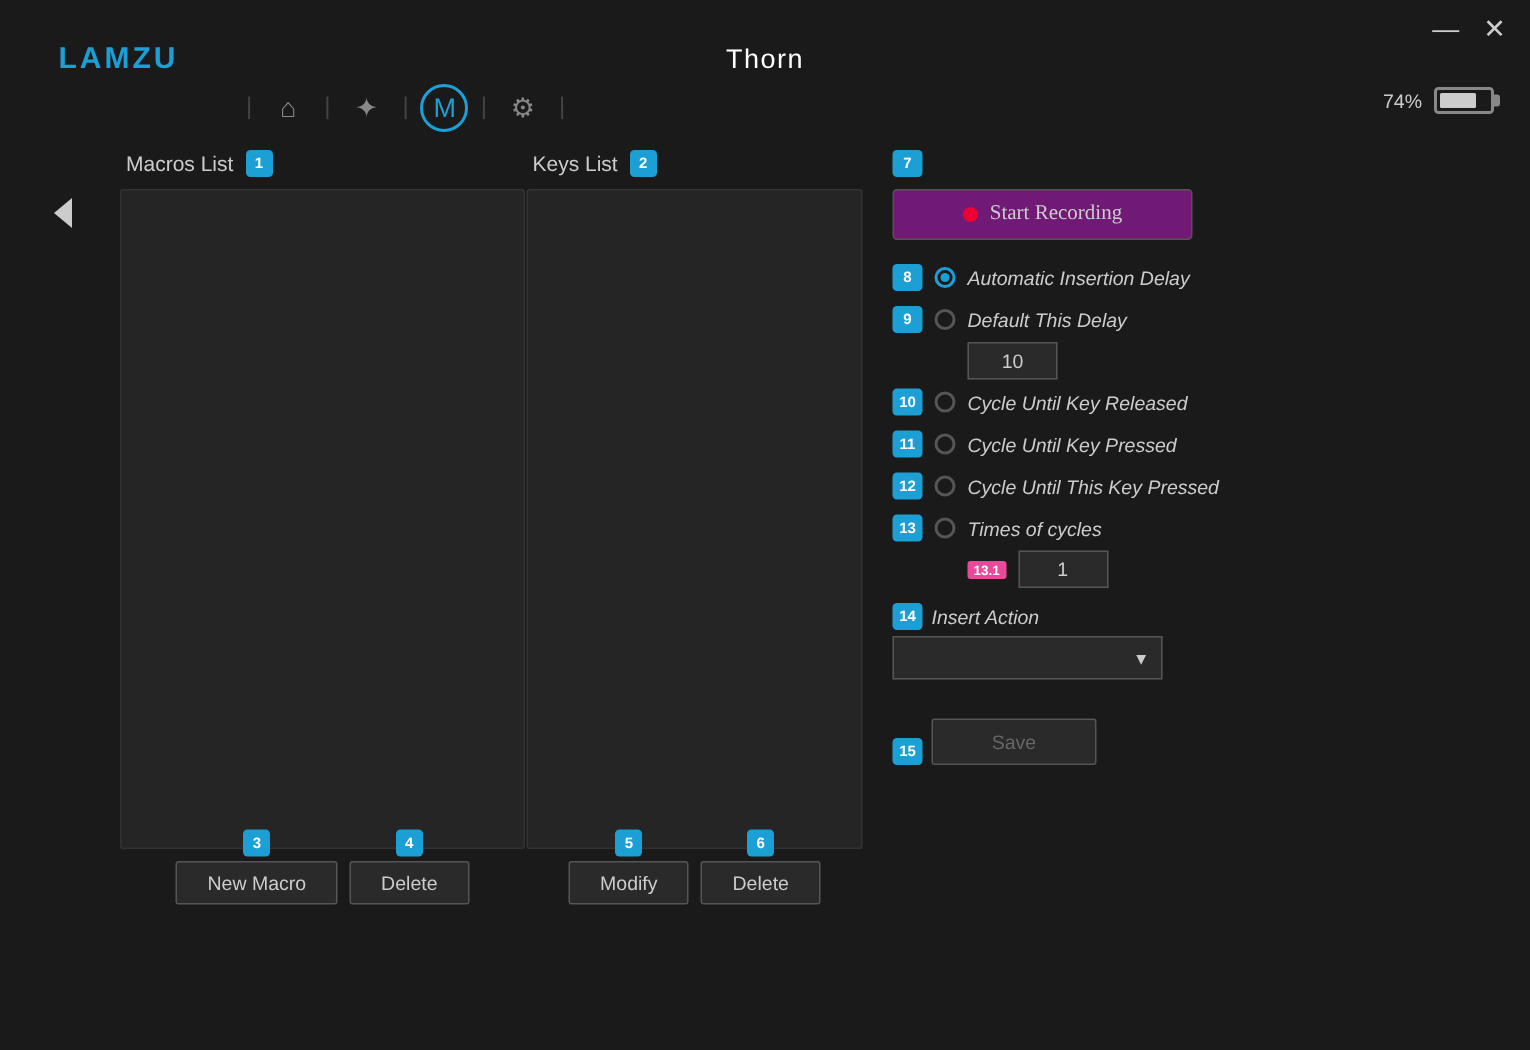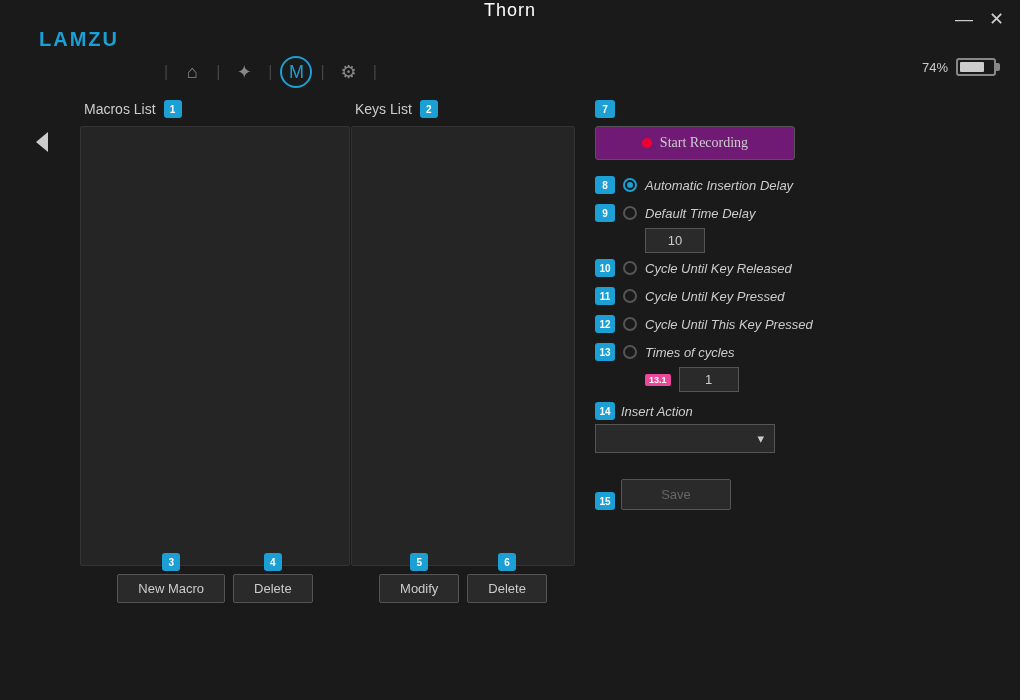--- a/index.html
+++ b/index.html
@@ -13,21 +13,21 @@
       overflow: hidden;
       position: relative;
     }
 
     
     #titlebar {
       position: absolute;
       top: 0; left: 0; right: 0;
       height: 50px;
       display: flex;
-      align-items: flex-start;
+      align-items: flex-end;
       justify-content: center;
     }
     #title-text {
       color: #fff;
       font-size: 18px;
       font-weight: 300;
       letter-spacing: 1px;
     }
     #window-controls {
       position: absolute;
@@ -434,21 +434,21 @@
 
     <div class="option-row">
       <span class="section-num">8</span>
       <div class="radio-btn active"></div>
       <span class="option-label">Automatic Insertion Delay</span>
     </div>
 
     <div class="option-row">
       <span class="section-num">9</span>
       <div class="radio-btn"></div>
-      <span class="option-label">Default Time Delay</span>
+      <span class="option-label">Default This Delay</span>
     </div>
     <div class="indent-row" style="padding-left:50px;">
       <input class="number-input" type="text" value="10" style="">
     </div>
 
     <div class="option-row">
       <span class="section-num">10</span>
       <div class="radio-btn"></div>
       <span class="option-label">Cycle Until Key Released</span>
     </div>

